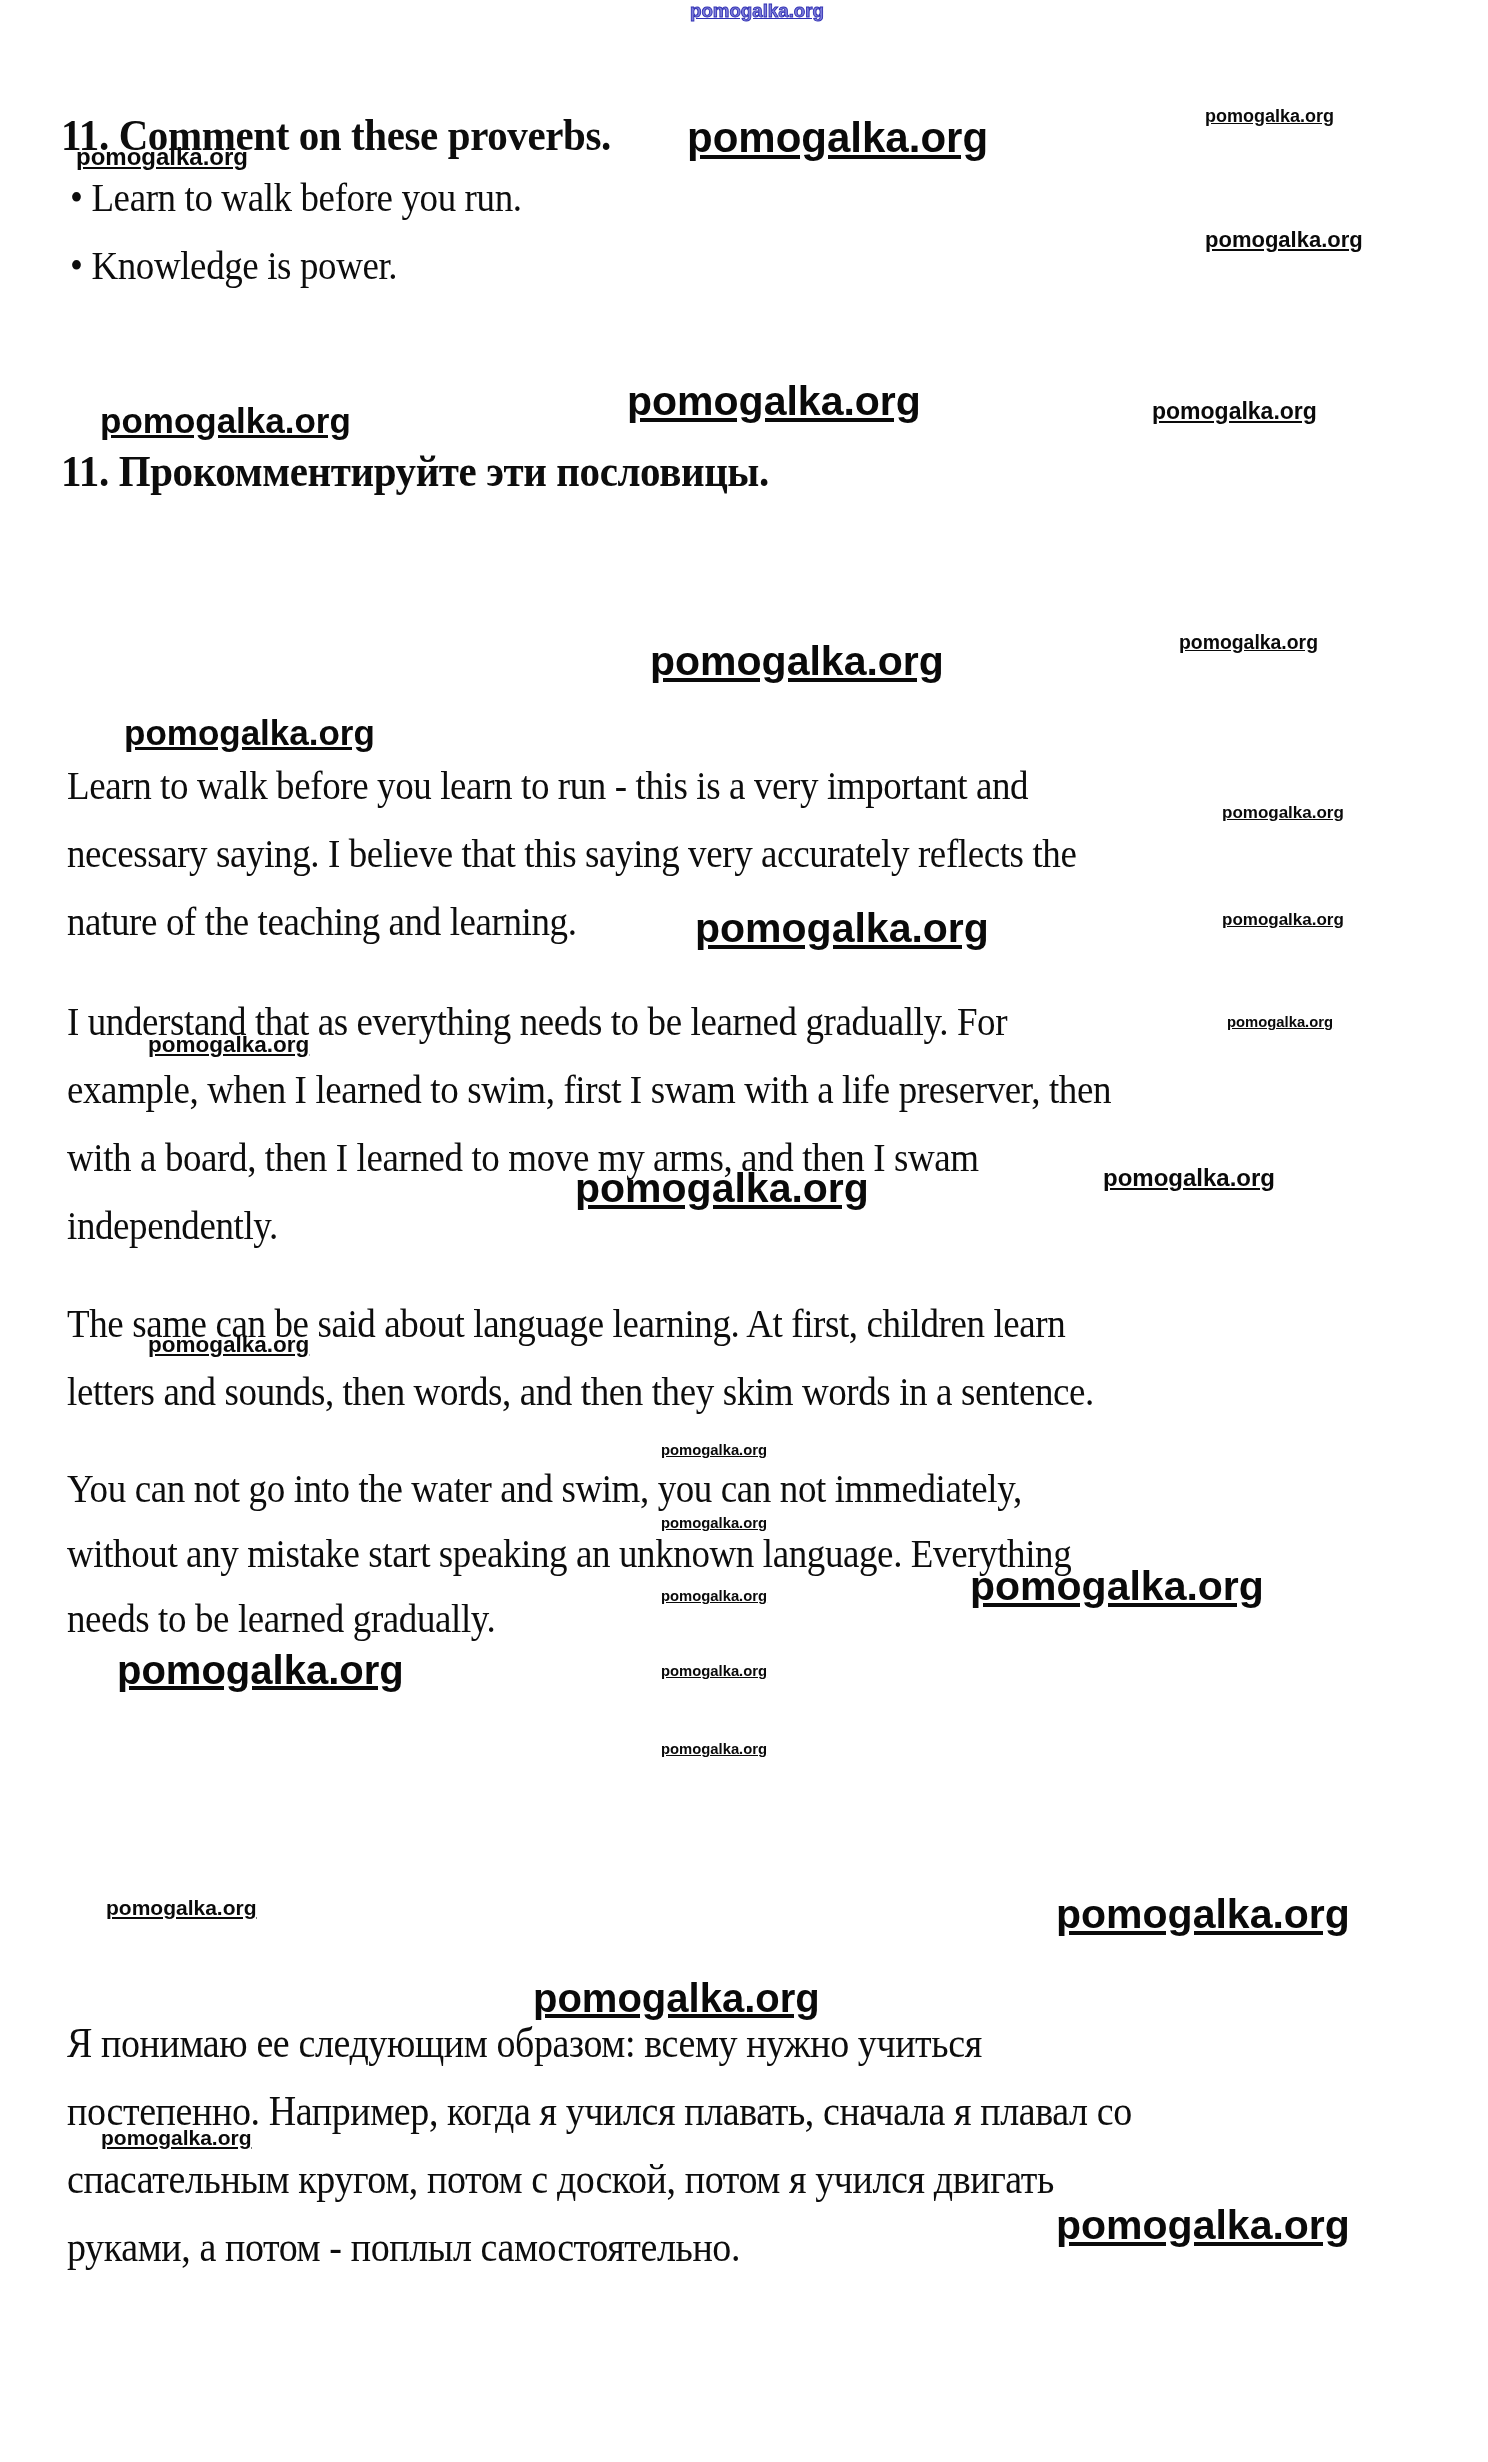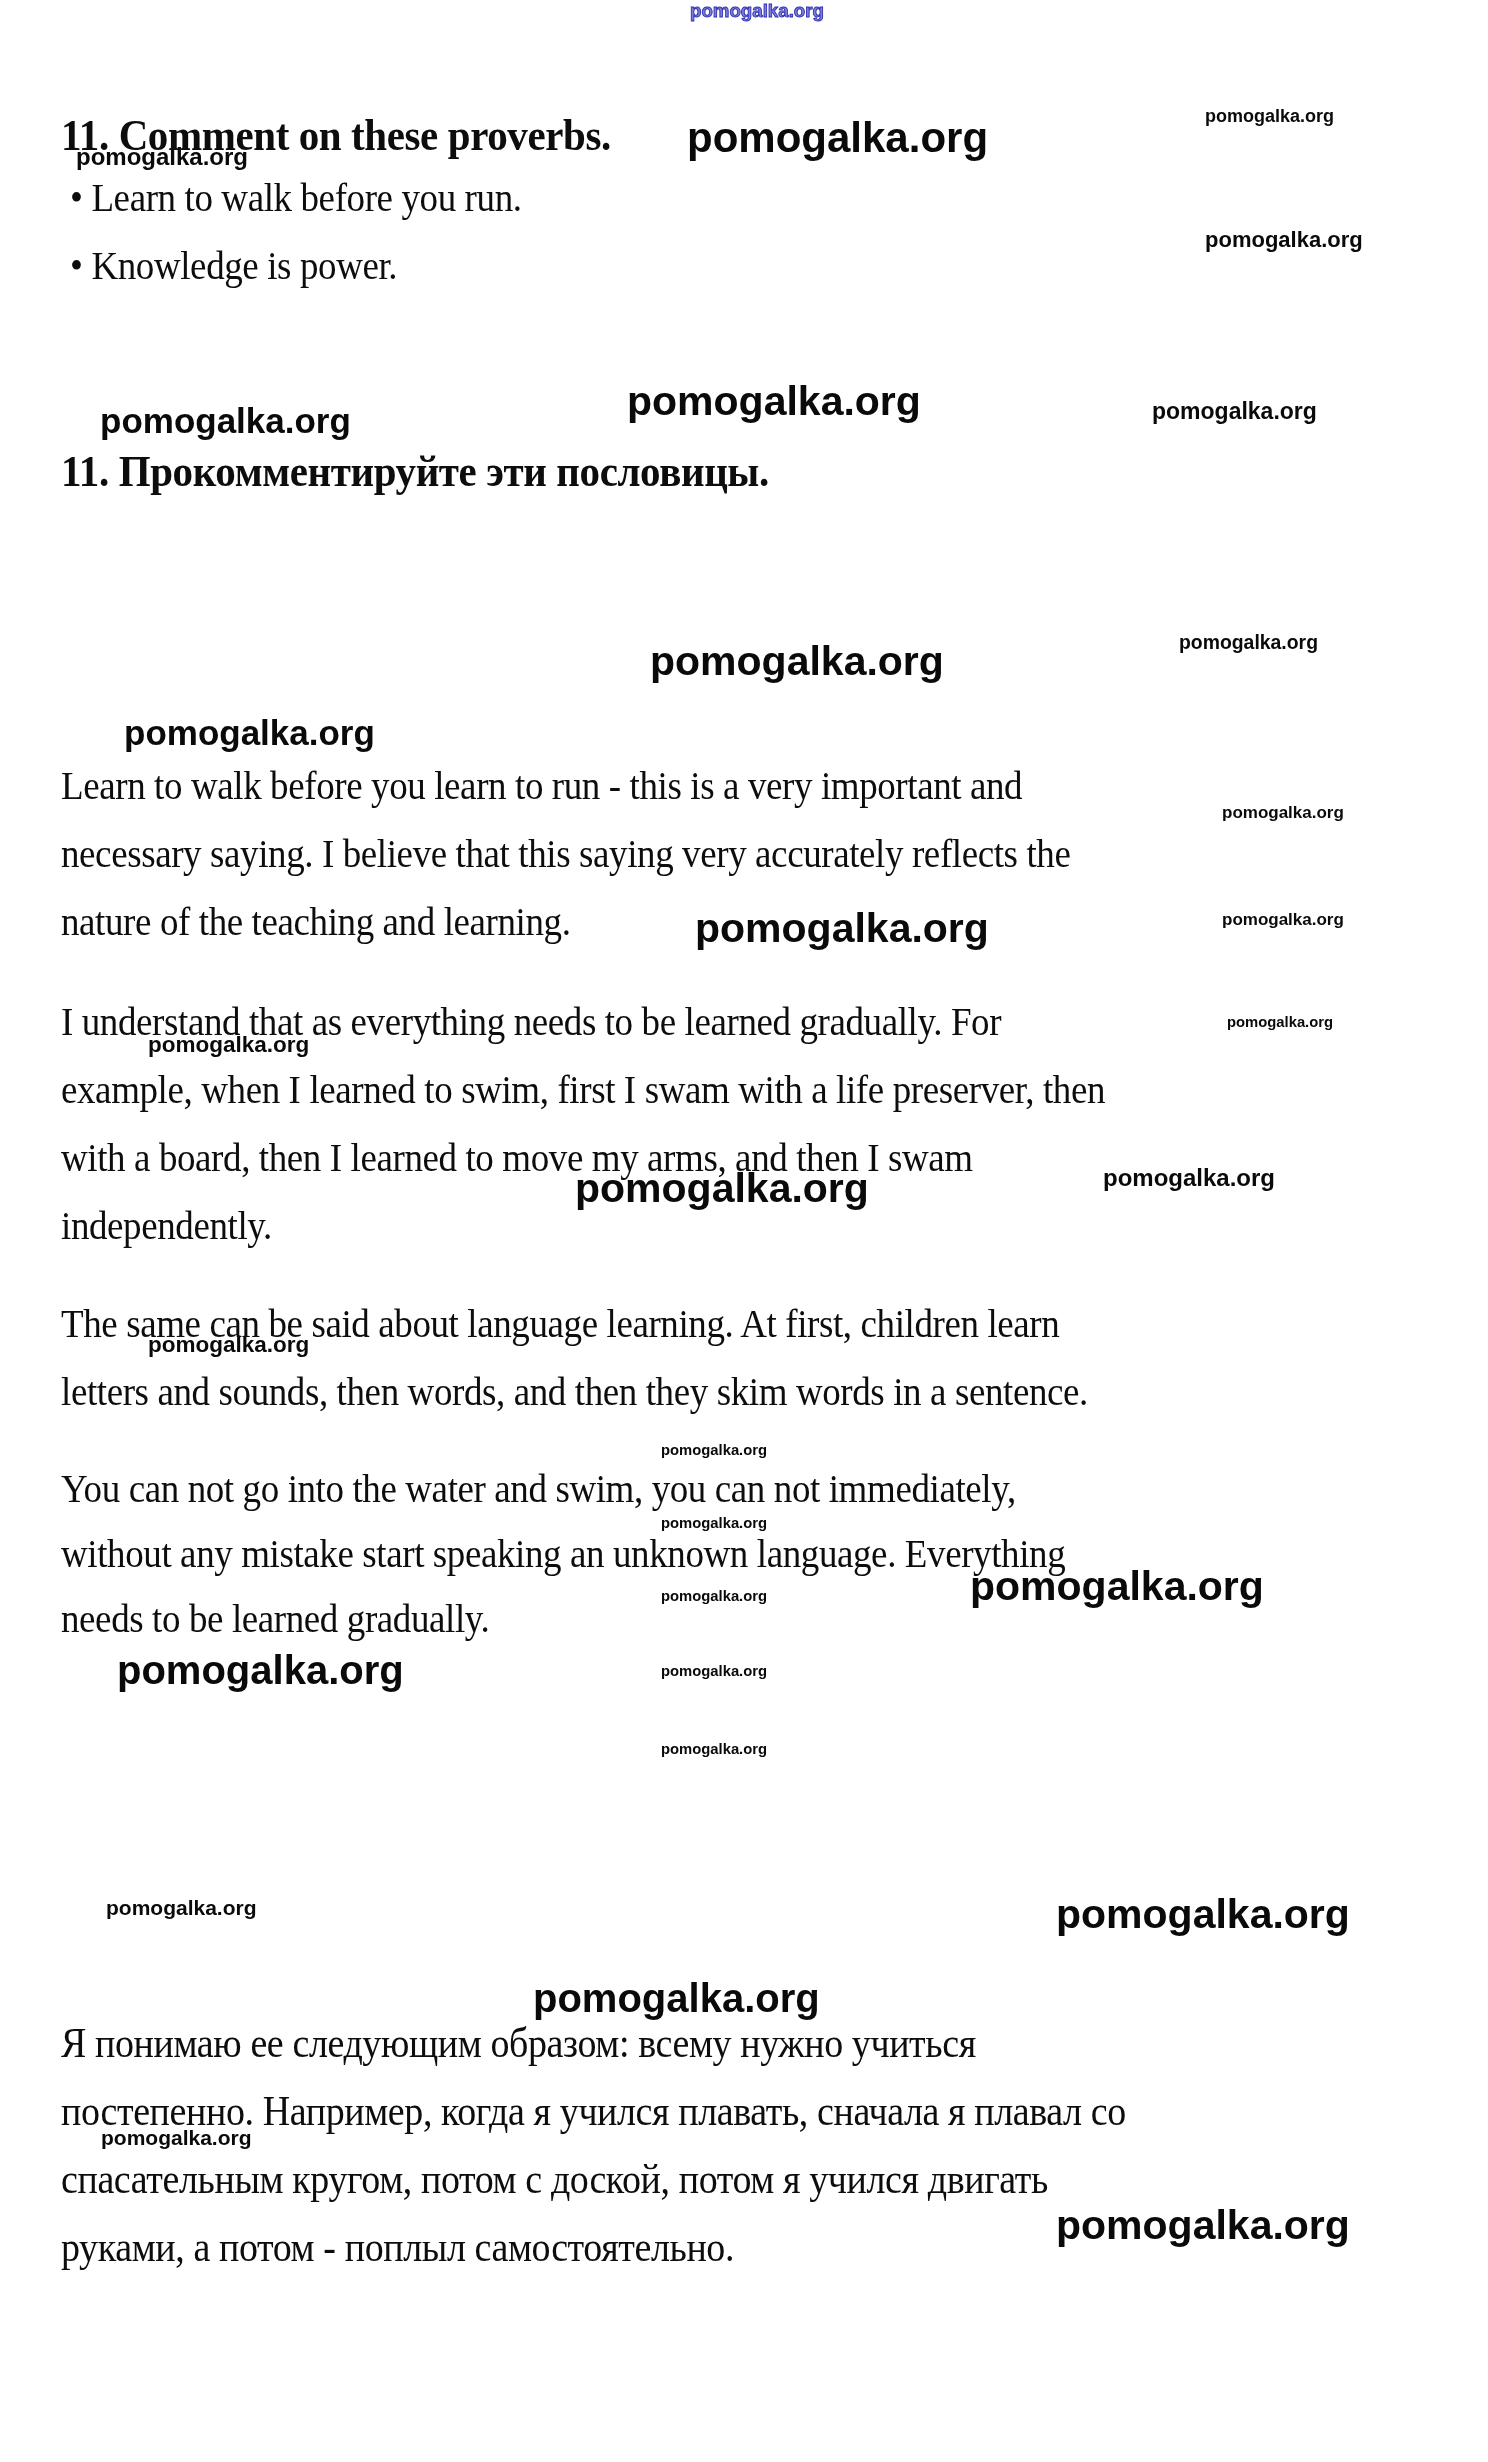--- a/index.html
+++ b/index.html
@@ -17,38 +17,39 @@
     left:61px;
     font-size:41px;
     font-weight:bold;
     letter-spacing:-0.4px;
     white-space:nowrap;
     transform:scaleY(1.08);
     transform-origin:left top;
   }
   .bullets{position:absolute;left:70px;}
   .bullets .pline{height:68px;}
-  .para{position:absolute;left:61px;}
+  .para{position:absolute;left:67px;}
   .pline{
     height:68px;
     font-size:37px;
     letter-spacing:-0.4px;
     white-space:nowrap;
     transform-origin:left top;
     transform:scaleY(1.1);
   }
   .para-ru .pline{font-size:38px;}
   .pline-s{height:65px;}
   .wm{
     position:absolute;
     font-family:"Liberation Sans", sans-serif;
     font-weight:600;
     color:#0a0a0a;
     white-space:nowrap;
     line-height:1;
+    text-decoration:underline;
   }
   .wm-blue{
     color:#7d7dd8;
     -webkit-text-stroke:0.9px #2f2fb4;
     font-weight:700;
   }
 </style>
 </head>
 <body>
 

